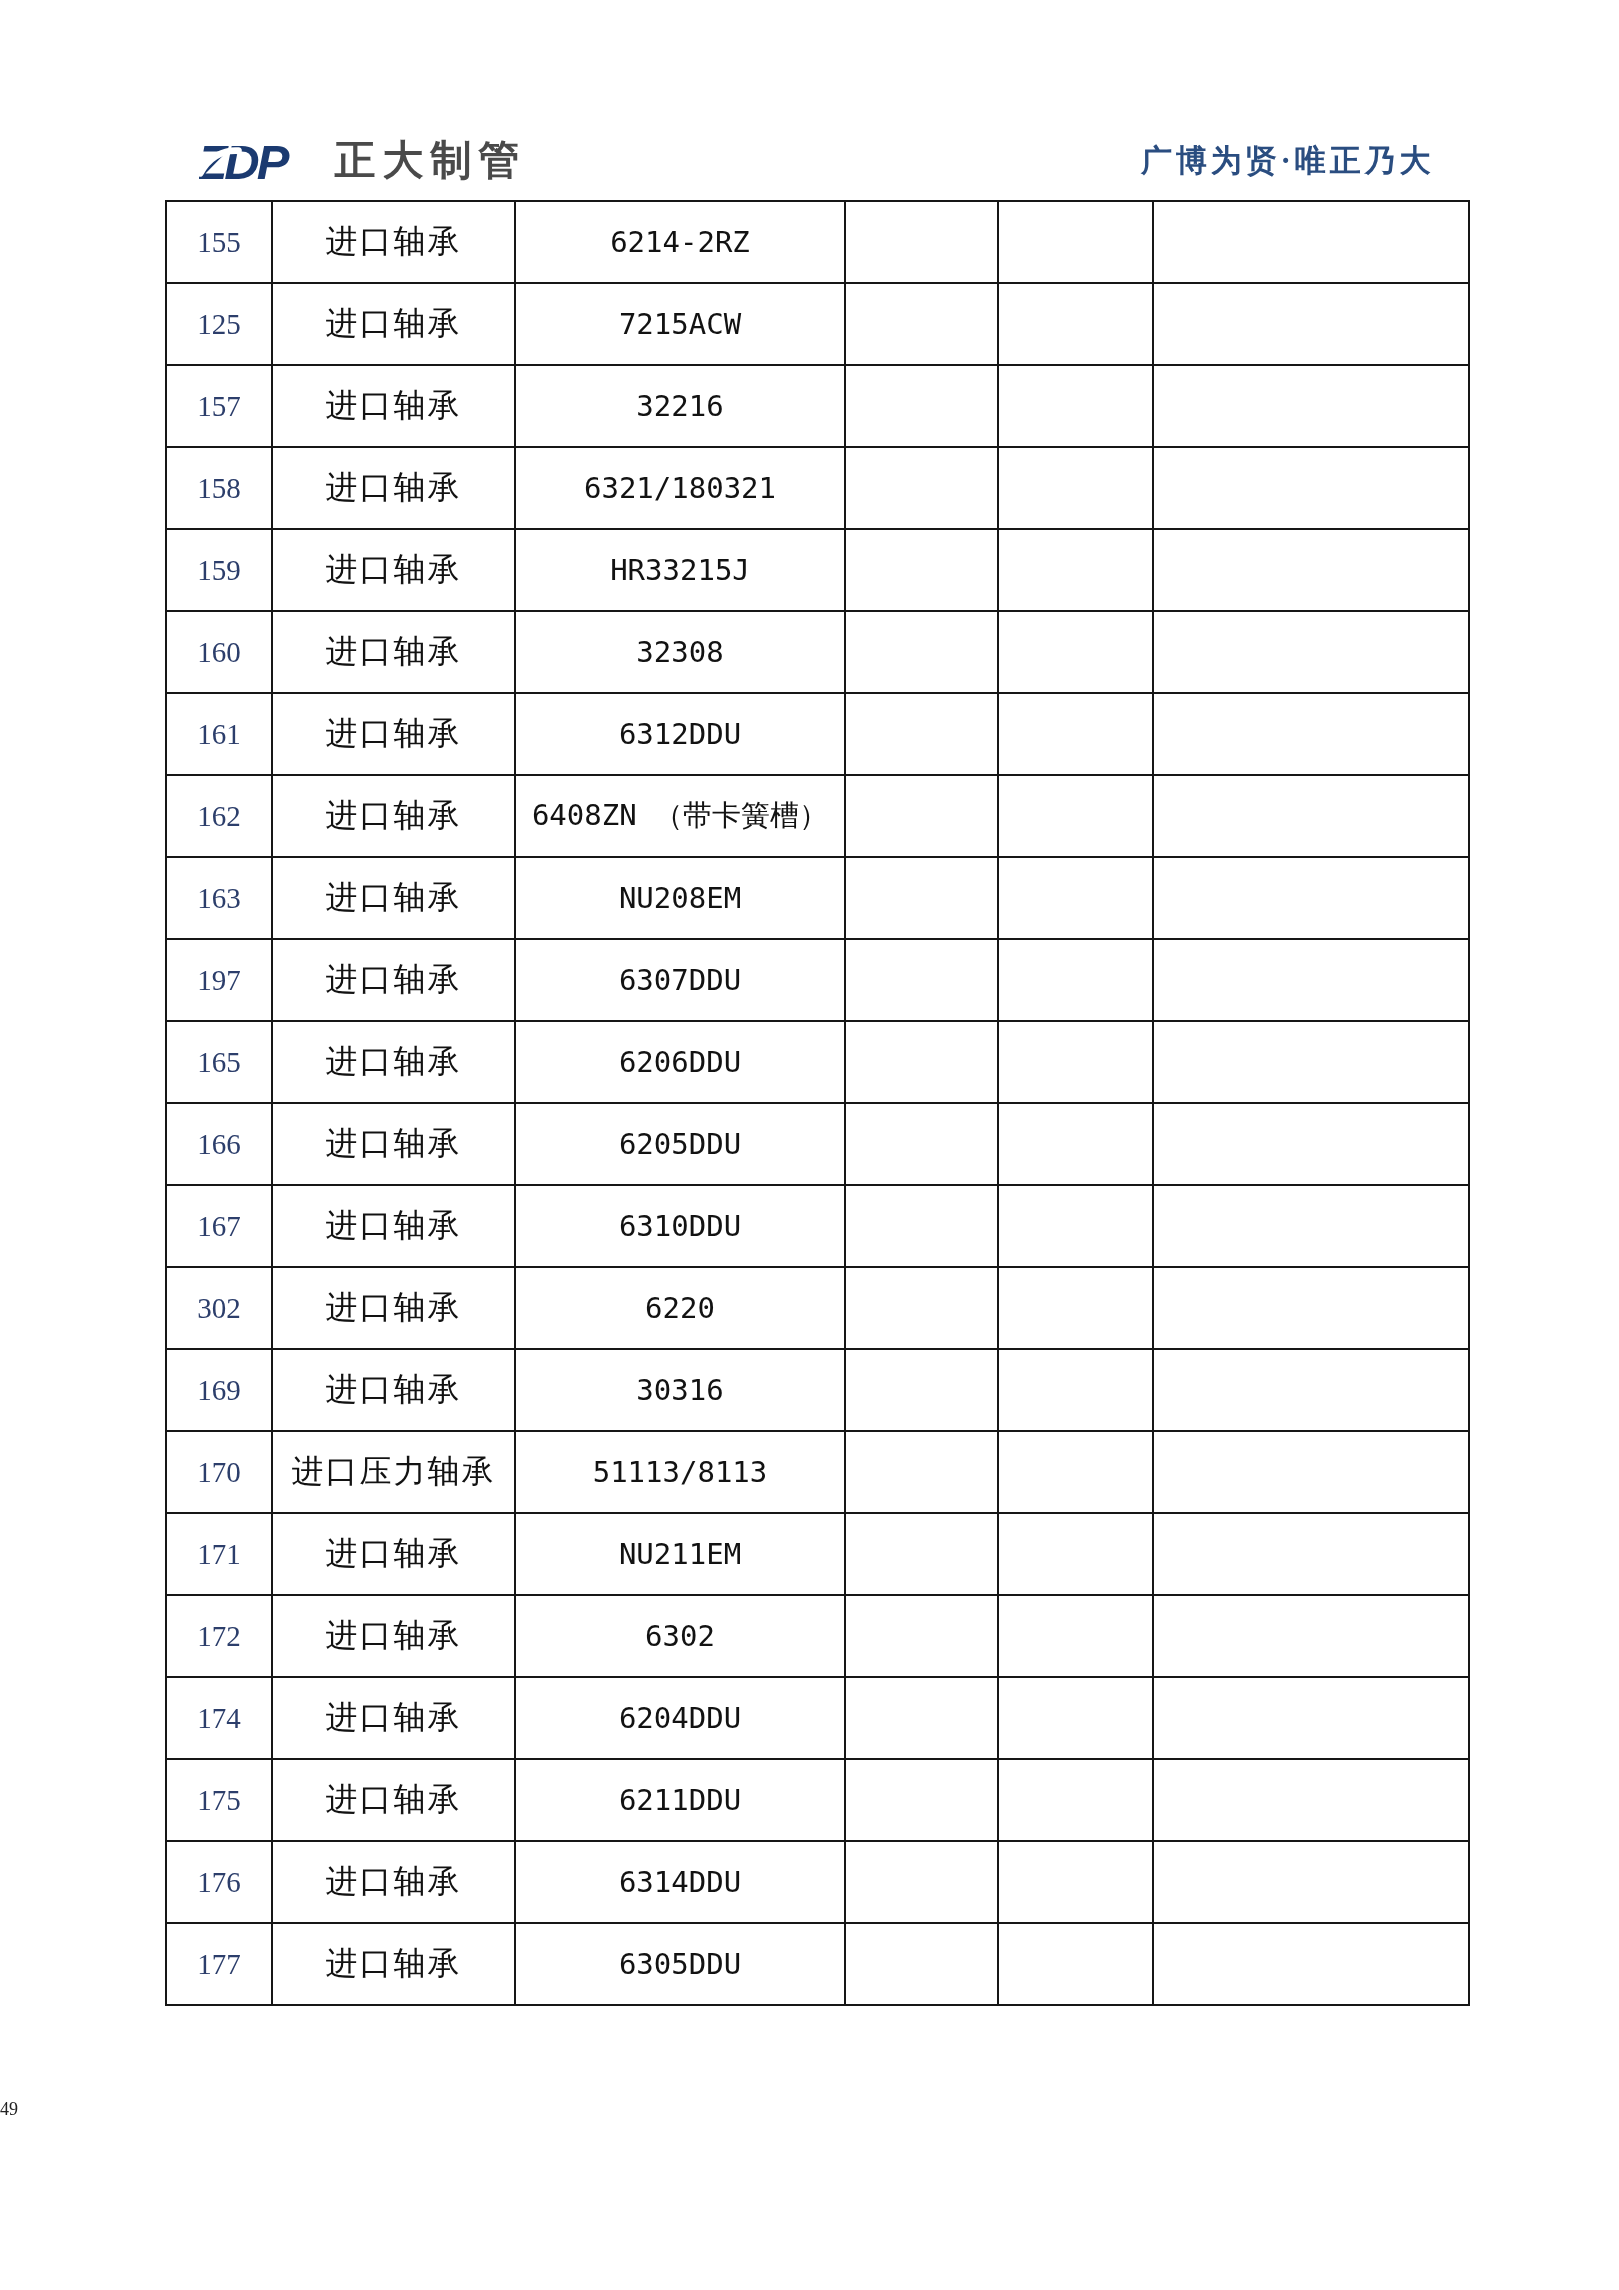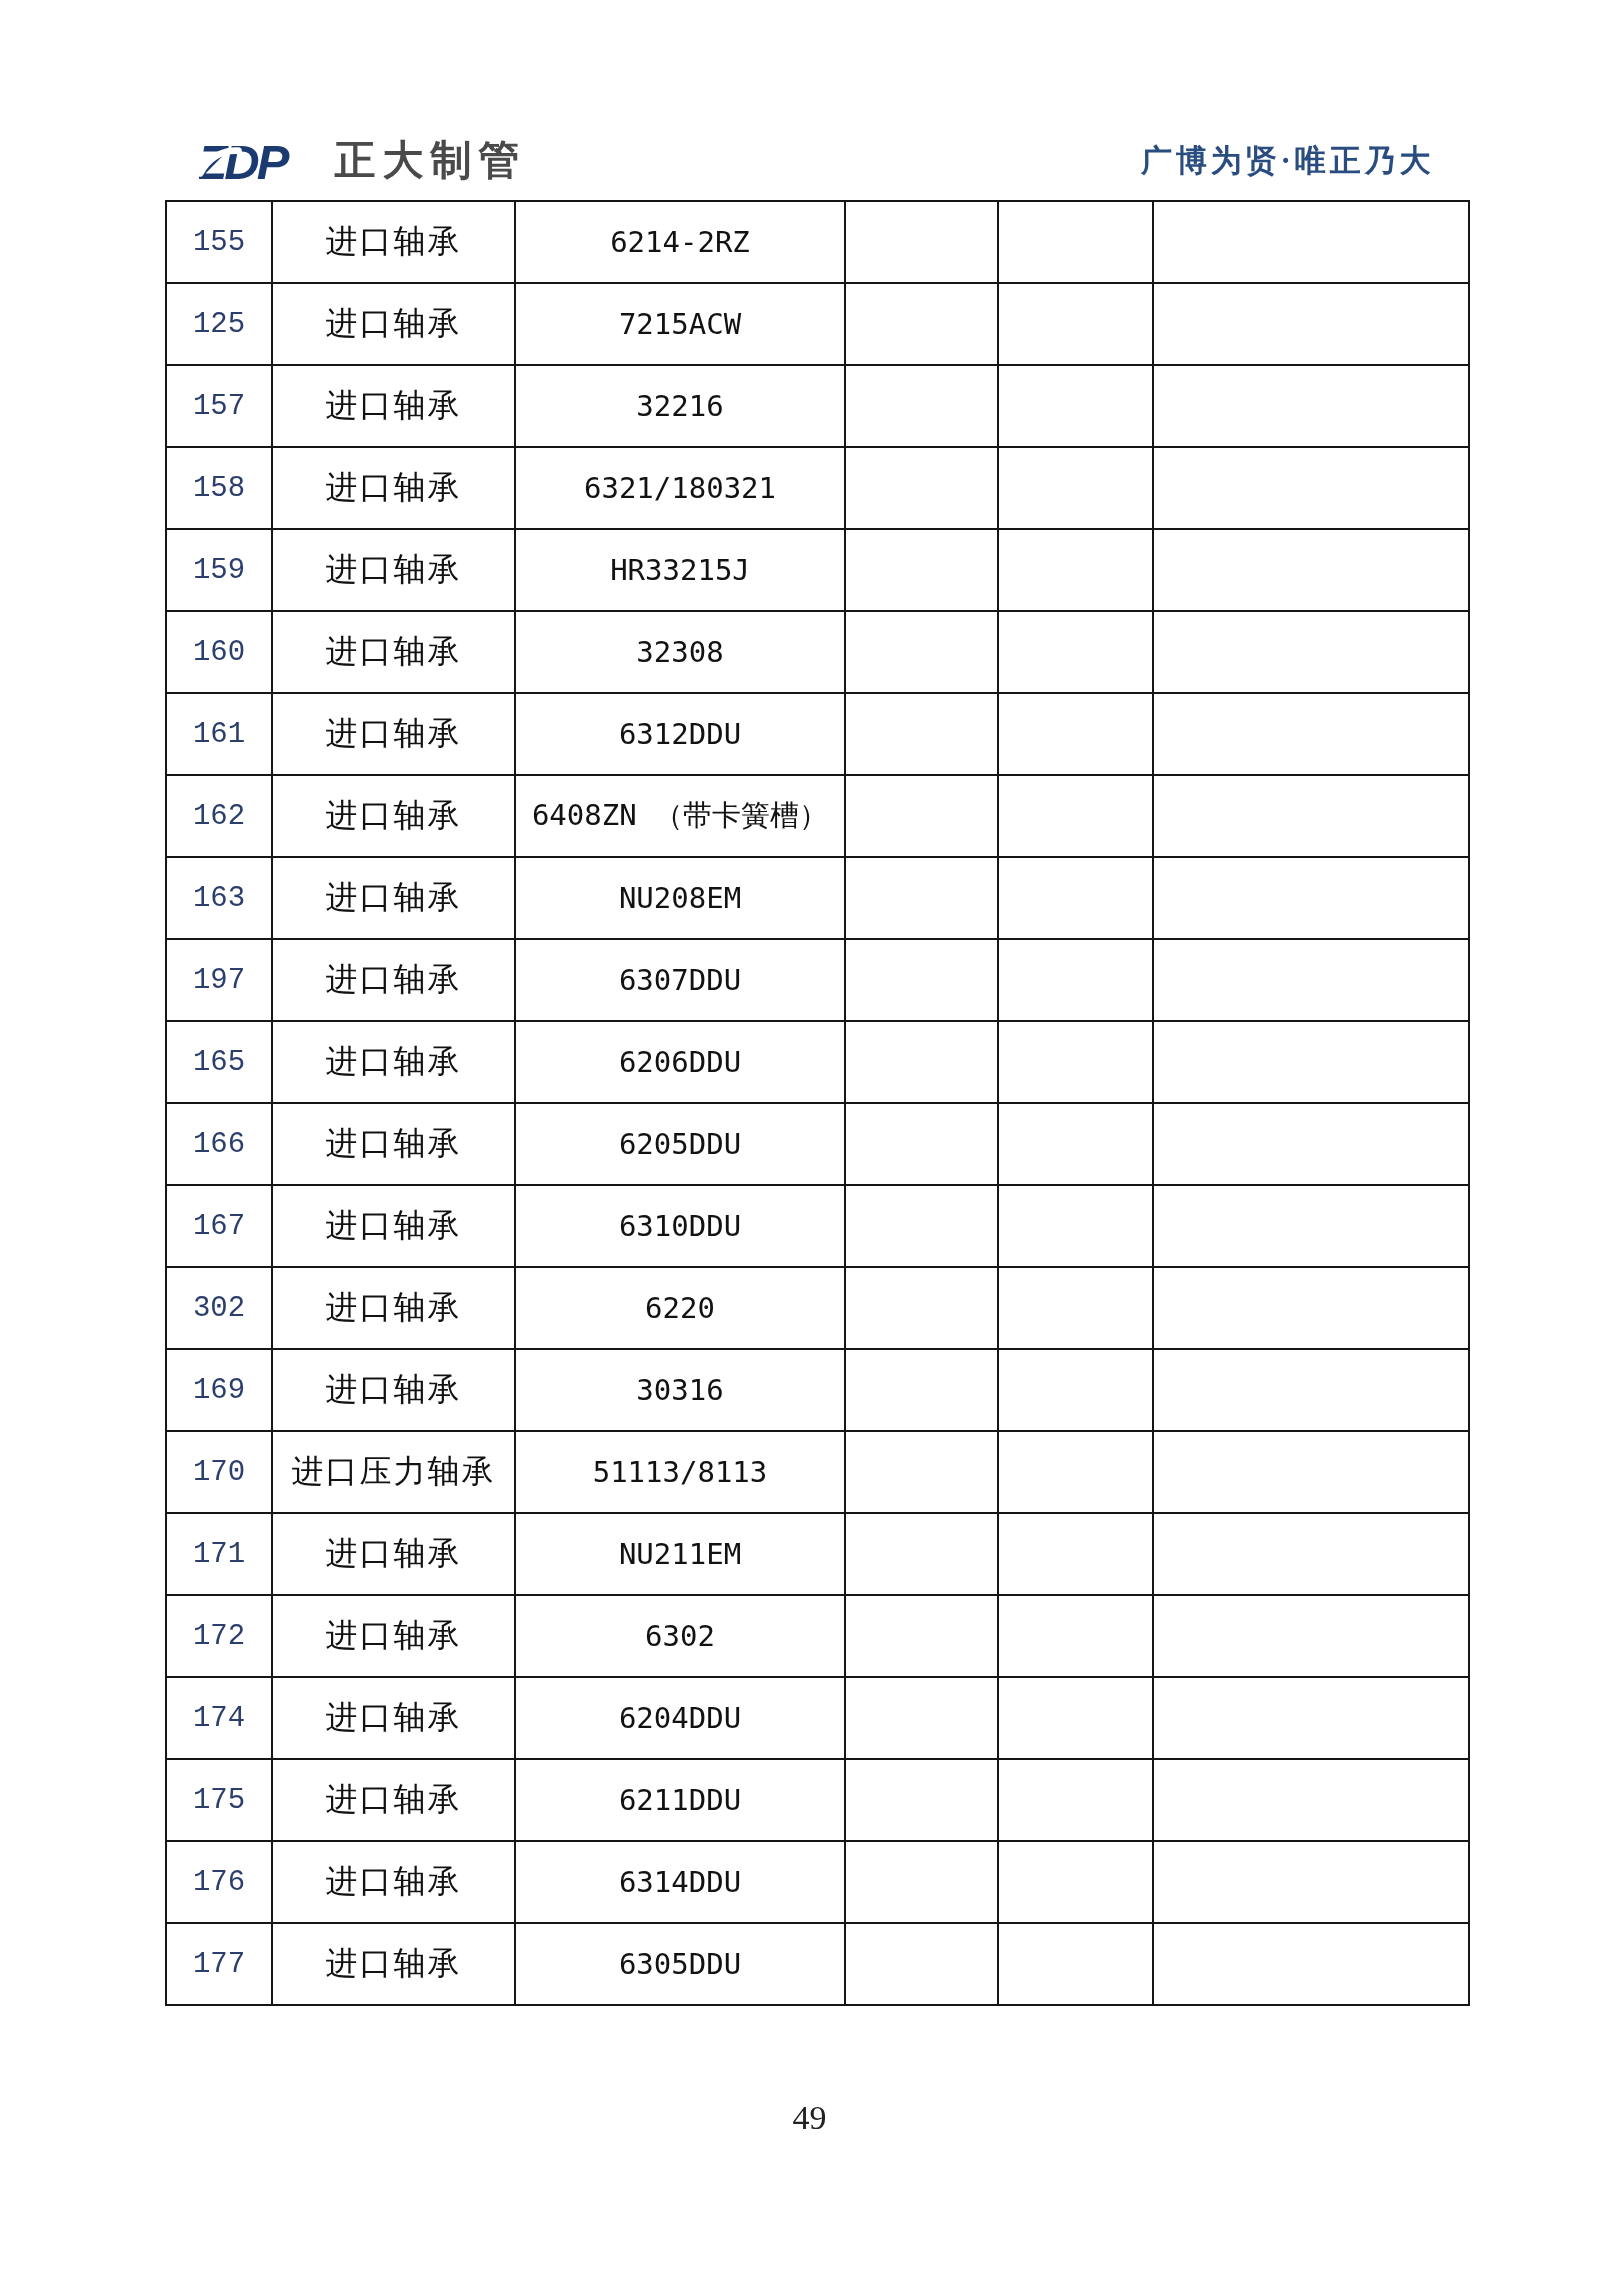--- a/index.html
+++ b/index.html
@@ -56,40 +56,39 @@
     text-align: center;
     vertical-align: middle;
     padding: 0;
     overflow: hidden;
     white-space: nowrap;
   }
   table.parts tr { height: 82px; }
   td.c0 {
     font-size: 29px;
     color: #2c3e6b;
-    font-family: Liberation Mono, monospace;
+    font-family: Liberation Serif, serif;
     margin-left: 46px;
   }
   td.c1 {
     font-size: 32px;
     color: #121212;
     letter-spacing: 2px;
     font-family: "Liberation Serif", "DejaVu Serif", serif;
   }
   td.c2 {
     font-size: 29px;
     color: #121212;
     font-family: "DejaVu Sans Mono", "Liberation Mono", monospace;
   }
 
   
   .page-number {
     position: absolute; left: 0; top: 2099px; width: 100%;
-    text-align: center;
-    font-size: 34px;
+    font-size: 18px;
     color: #222222;
     font-family: "Liberation Serif", "DejaVu Serif", serif;
   }
 </style>
 </head>
 <body>
 
 <div class="page">
 
   <div class="header">

